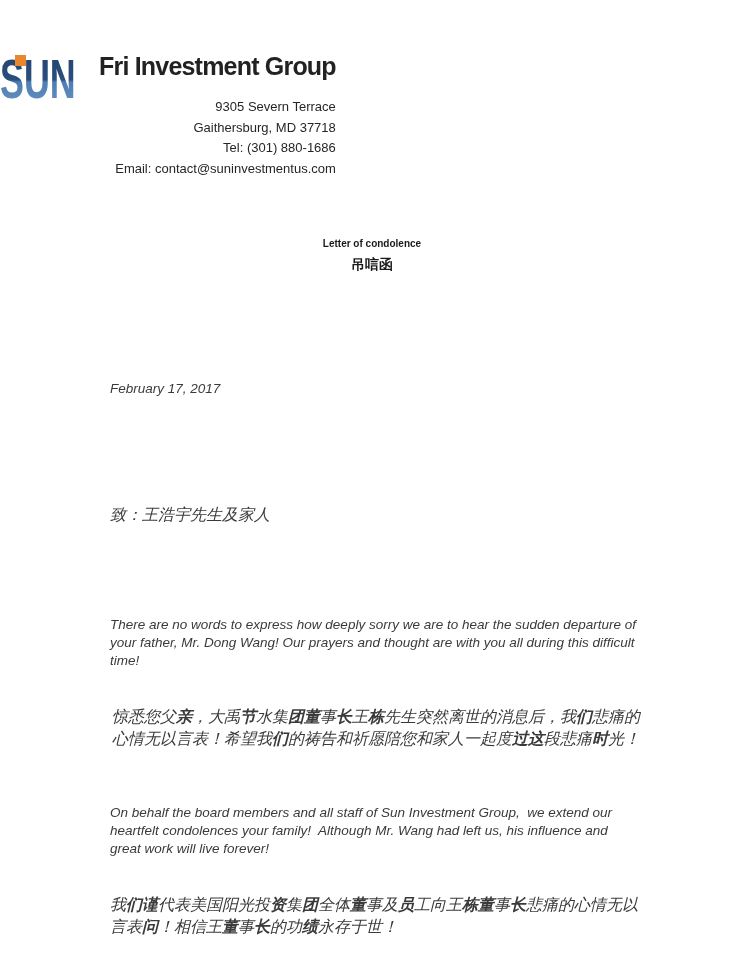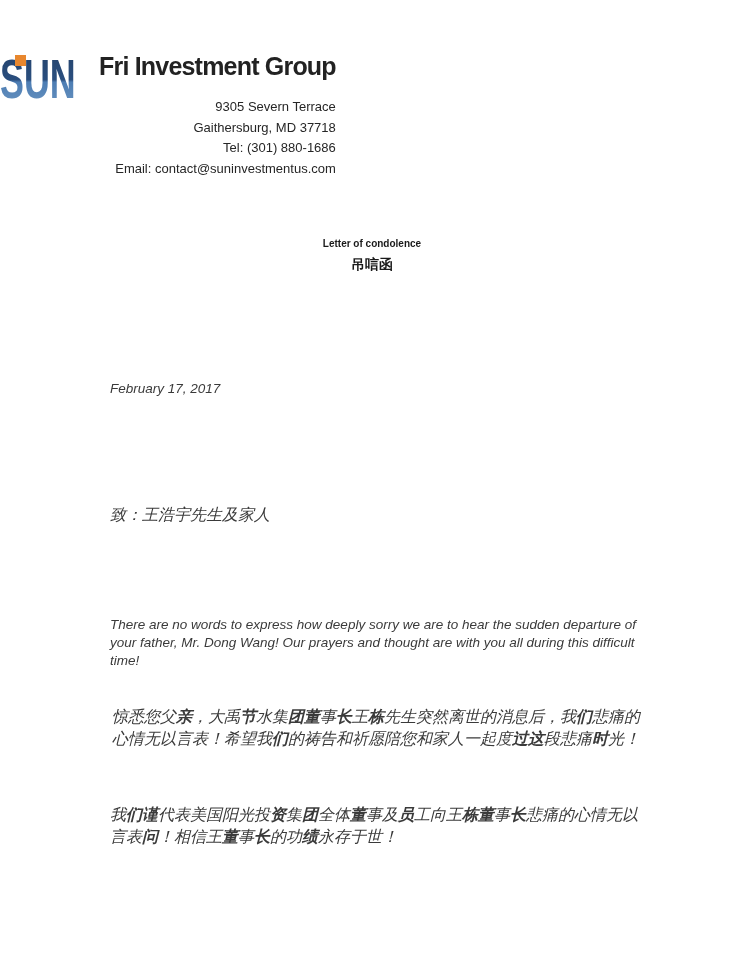--- a/index.html
+++ b/index.html
@@ -131,20 +131,21 @@
   <section class="letter-body">
     <p class="date-line">February 17, 2017</p>
 
     <div class="to-block">
       <p class="zh"><span>致：王浩宇先生及家人</span></p>
     </div>
 
     <p class="para1-en">There are no words to express how deeply sorry we are to hear the sudden departure of your father, Mr. Dong Wang! Our prayers and thought are with you all during this difficult time!</p>
     <p class="zh para1-zh"><span>惊悉您父</span><b>亲</b><span>，大禹</span><b>节</b><span>水集</span><b>团董</b><span>事</span><b>长</b><span>王</span><b>栋</b><span>先生突然离世的消息后，我</span><b>们</b><span>悲痛的心情无以言表！希望我</span><b>们</b><span>的祷告和祈愿陪您和家人一起度</span><b>过这</b><span>段悲痛</span><b>时</b><span>光！</span></p>
 
+    <p class="para2-en">On behalf the board members and all staff of Sun Investment Group,  we extend our heartfelt condolences your family!  Although Mr. Wang had left us, his influence and great work will live forever!</p>
     <p class="zh para2-zh"><span>我</span><b>们谨</b><span>代表美国阳光投</span><b>资</b><span>集</span><b>团</b><span>全体</span><b>董</b><span>事及</span><b>员</b><span>工向王</span><b>栋董</b><span>事</span><b>长</b><span>悲痛的心情无以言表</span><b>问</b><span>！相信王</span><b>董</b><span>事</span><b>长</b><span>的功</span><b>绩</b><span>永存于世！</span></p>
 
     
 
     
   </section>
 
 </div>
 
 </body></html>

